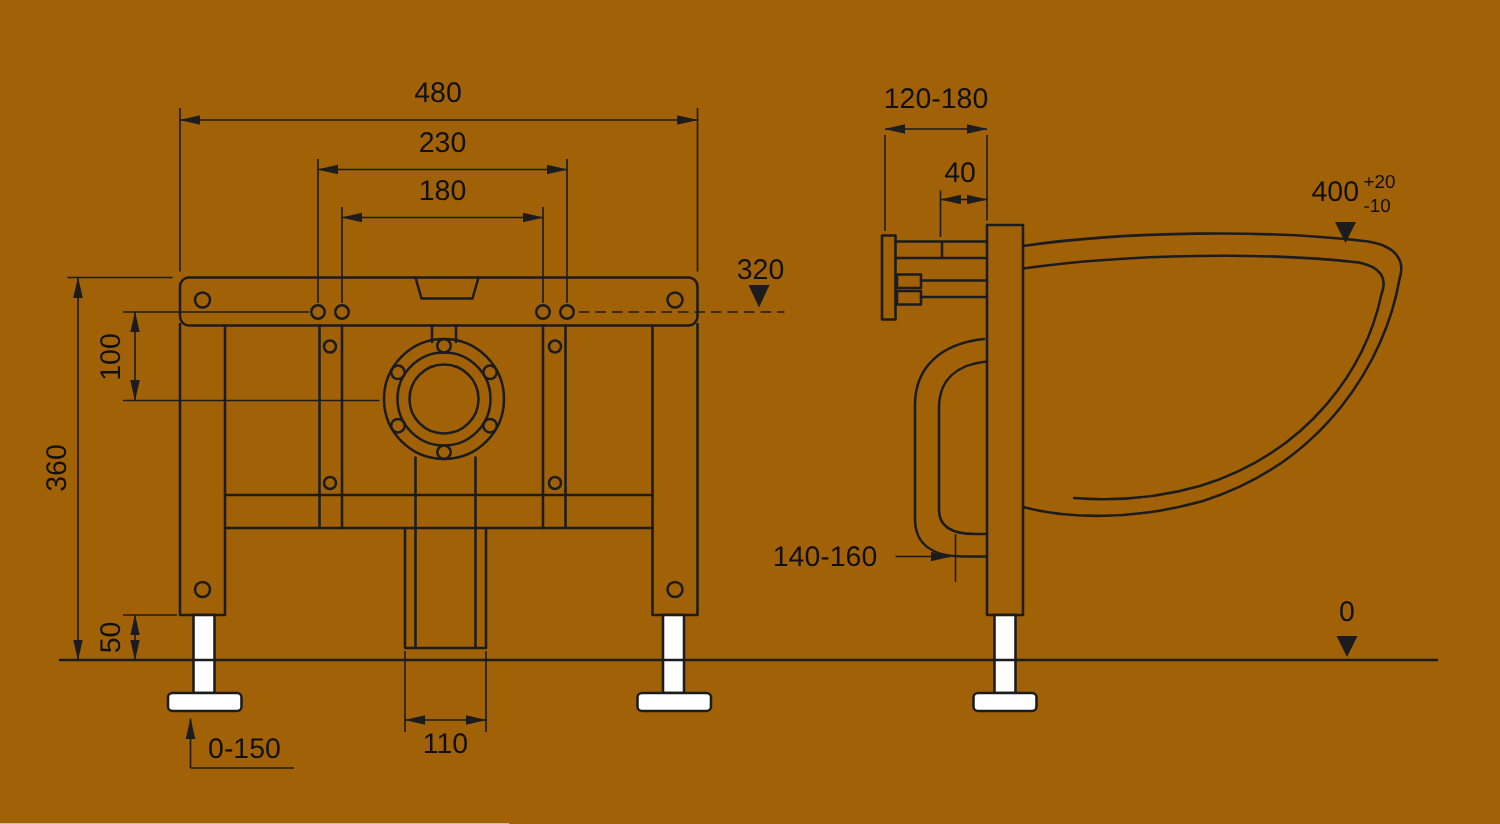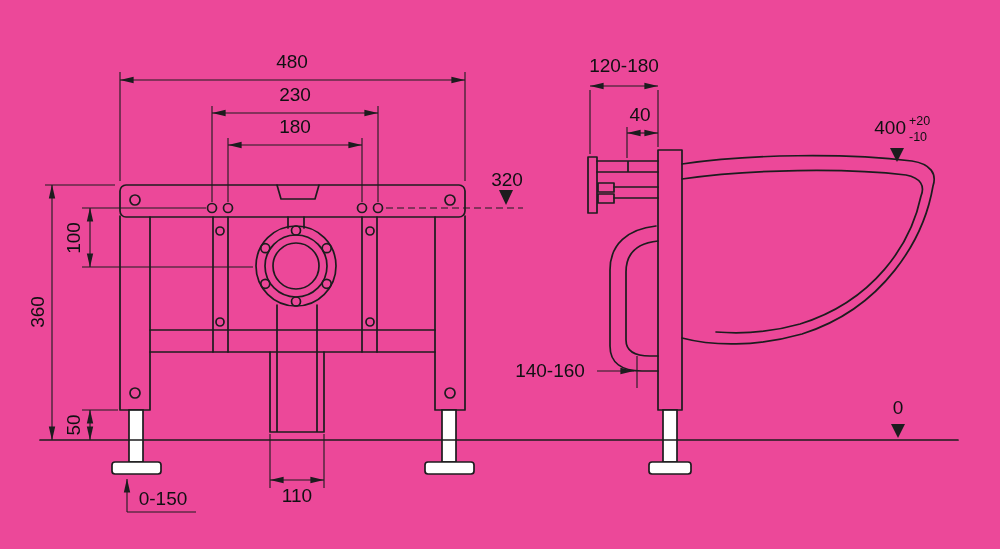--- a/index.html
+++ b/index.html
@@ -1,16 +1,16 @@
 <!DOCTYPE html>
 <html><head>
 <meta charset="utf-8">
 <style>
   html,body{margin:0;padding:0;background:#ffffff;}
-  .sheet{position:relative;width:1000px;height:549px;background:#ec4899;overflow:hidden;}
+  .sheet{position:relative;width:1000px;height:549px;background:#a16207;overflow:hidden;}
   svg{position:absolute;left:0;top:0;}
   .obj{fill:none;stroke:#1c1c1e;stroke-width:1.7;stroke-linecap:round;stroke-linejoin:round;}
   .objf{fill:#ffffff;stroke:#1c1c1e;stroke-width:1.7;}
   .thin{fill:none;stroke:#1c1c1e;stroke-width:1.1;stroke-linecap:butt;}
   .dash{stroke-dasharray:7 4;}
   .lvl{fill:#1c1c1e;stroke:none;}
   .lbl{font-family:"Liberation Sans","DejaVu Sans",sans-serif;font-size:19px;fill:#101012;text-anchor:middle;}
   .ta-end{text-anchor:end;}
   .ta-start{text-anchor:start;}
   .tol{font-size:12.5px;}

